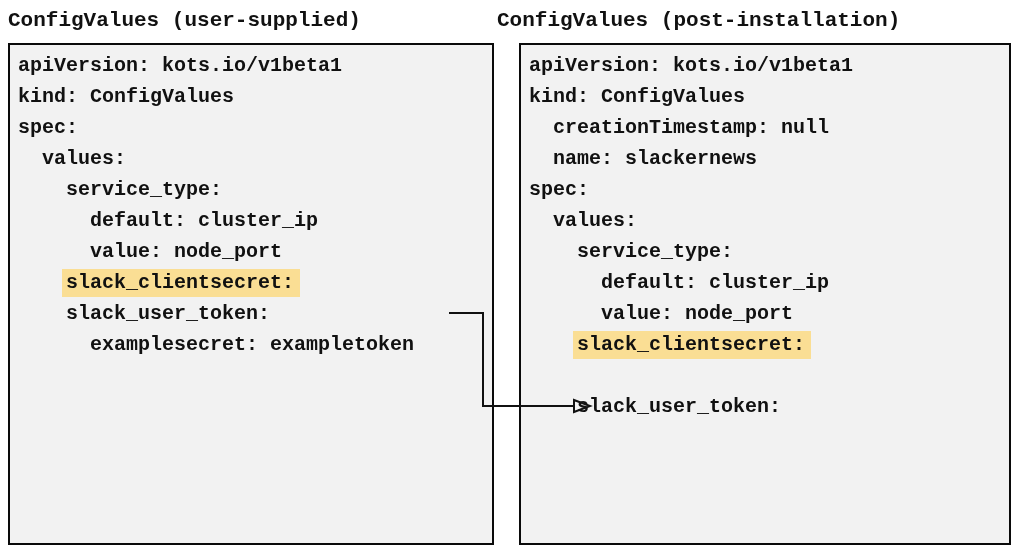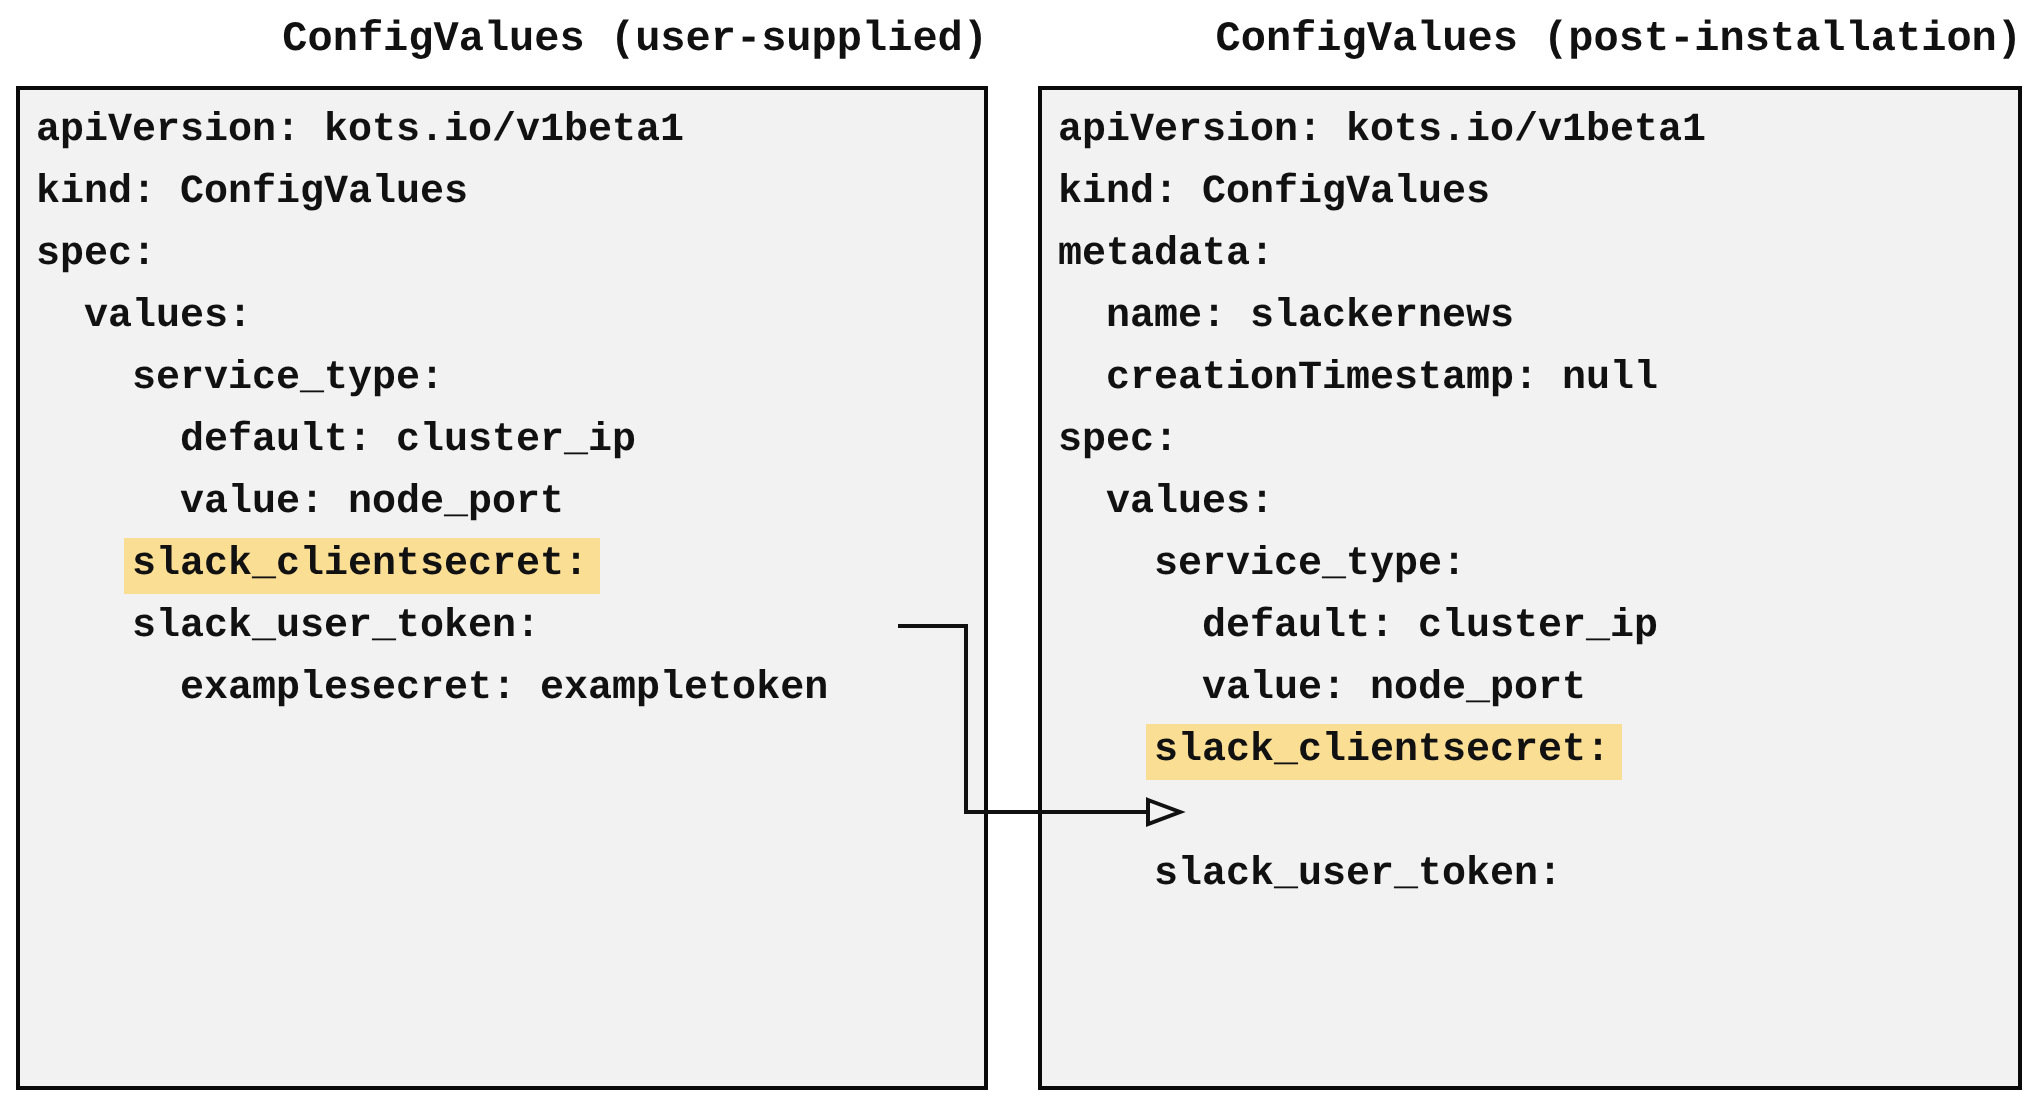--- a/index.html
+++ b/index.html
@@ -12,26 +12,26 @@
     font-weight: 700;
     color: #111111;
     overflow: hidden;
   }
   .panel-title {
     position: absolute;
     top: 7px;
     height: 28px;
     line-height: 28px;
     font-size: 21px;
-    text-align: right;
+    text-align: left;
     white-space: pre;
     color: #111111;
   }
   #title-left  { left: 8px;   width: 486px; }
-  #title-right { left: 519px; width: 492px; }
+  #title-right { left: 497px; width: 492px; }
   .panel {
     position: absolute;
     top: 43px;
     height: 502px;
     background: var(--panel-bg, #f2f2f2);
     border: 2px solid #0a0a0a;
     box-sizing: border-box;
     padding: 5px 0 0 8px;
   }
   #panel-left  { left: 8px;   width: 486px; }
@@ -74,23 +74,22 @@
       <div class="line"><span>    </span><span class="hl">slack_clientsecret:</span></div>
       <div class="line"><span>    </span><span>slack_user_token:</span></div>
       <div class="line"><span>      </span><span>examplesecret: exampletoken</span></div>
     </div>
   </div>
 
   <div class="panel" id="panel-right">
     <div>
       <div class="line"><span></span><span>apiVersion: kots.io/v1beta1</span></div>
       <div class="line"><span></span><span>kind: ConfigValues</span></div>
-      <div class="line"><span></span><span>metadata:</span></div>
+      <div class="line"><span>  </span><span>creationTimestamp: null</span></div>
       <div class="line"><span>  </span><span>name: slackernews</span></div>
-      <div class="line"><span>  </span><span>creationTimestamp: null</span></div>
       <div class="line"><span></span><span>spec:</span></div>
       <div class="line"><span>  </span><span>values:</span></div>
       <div class="line"><span>    </span><span>service_type:</span></div>
       <div class="line"><span>      </span><span>default: cluster_ip</span></div>
       <div class="line"><span>      </span><span>value: node_port</span></div>
       <div class="line"><span>    </span><span class="hl">slack_clientsecret:</span></div>
       <div class="line"><span>      </span></div>
       <div class="line"><span>    </span><span>slack_user_token:</span></div>
     </div>
   </div>

